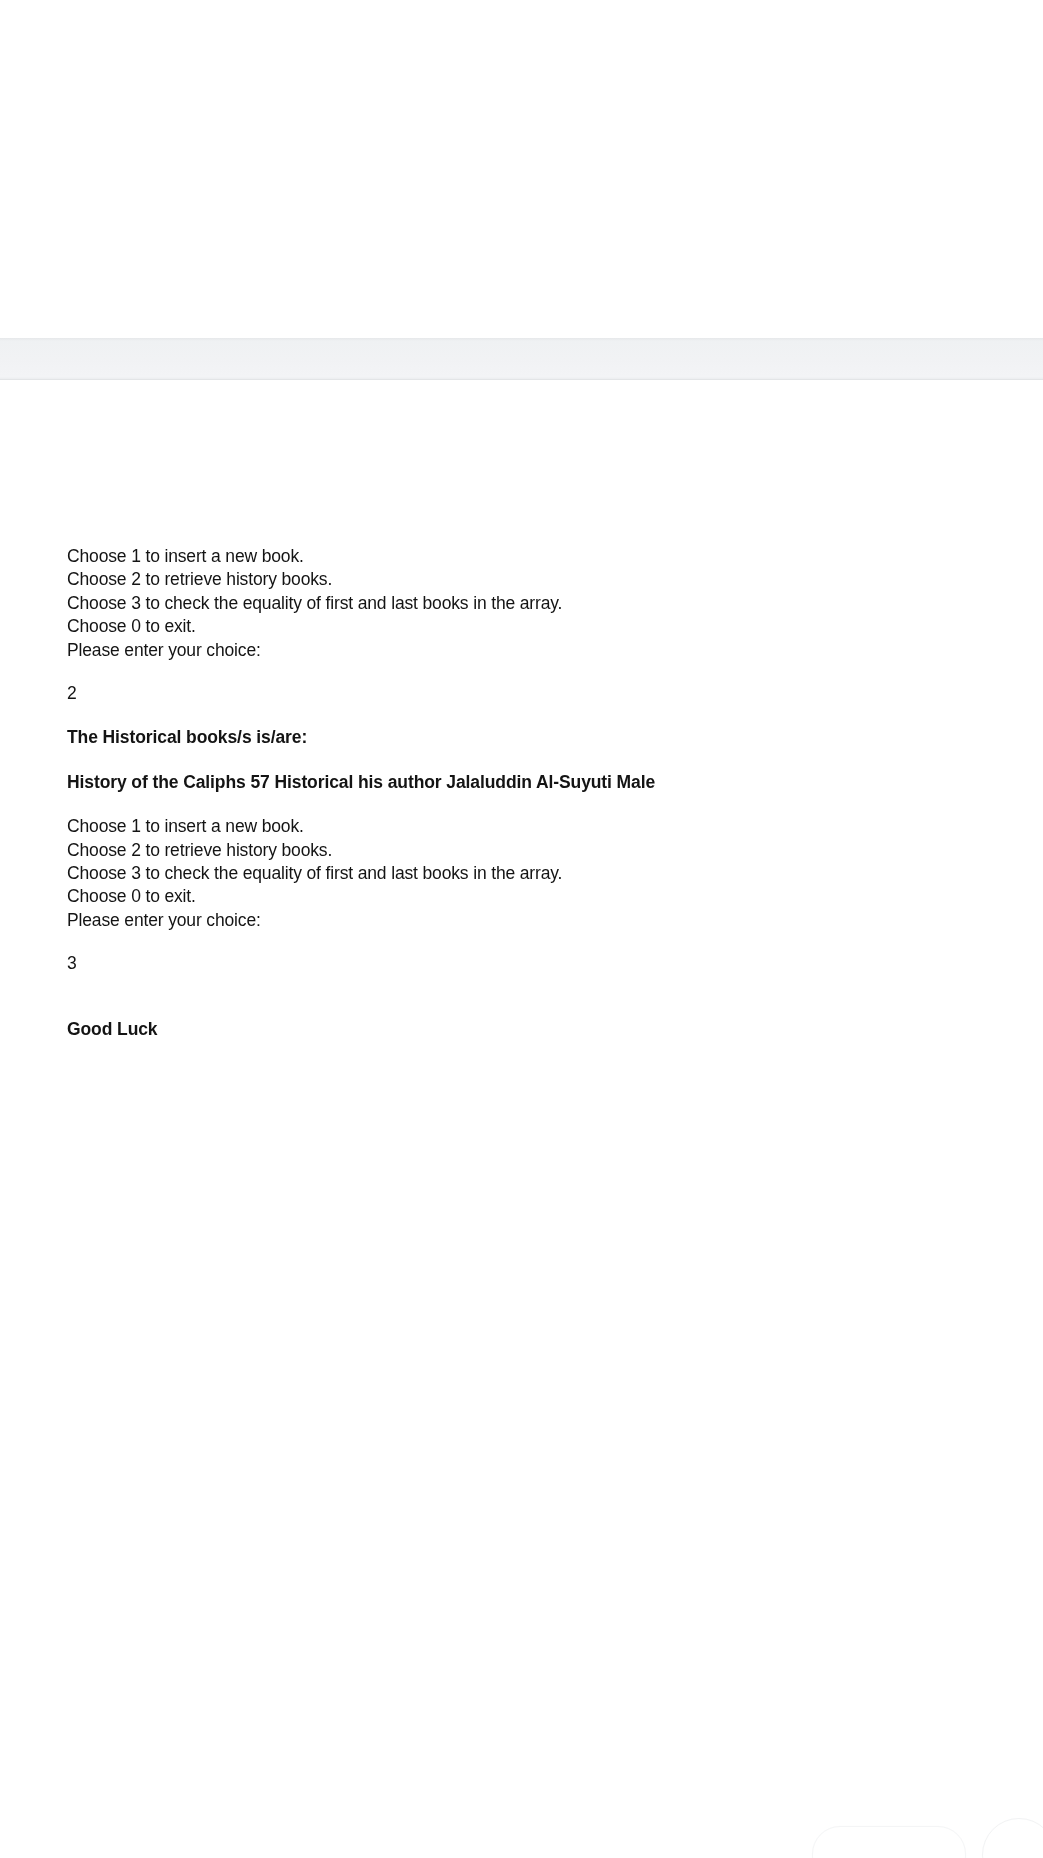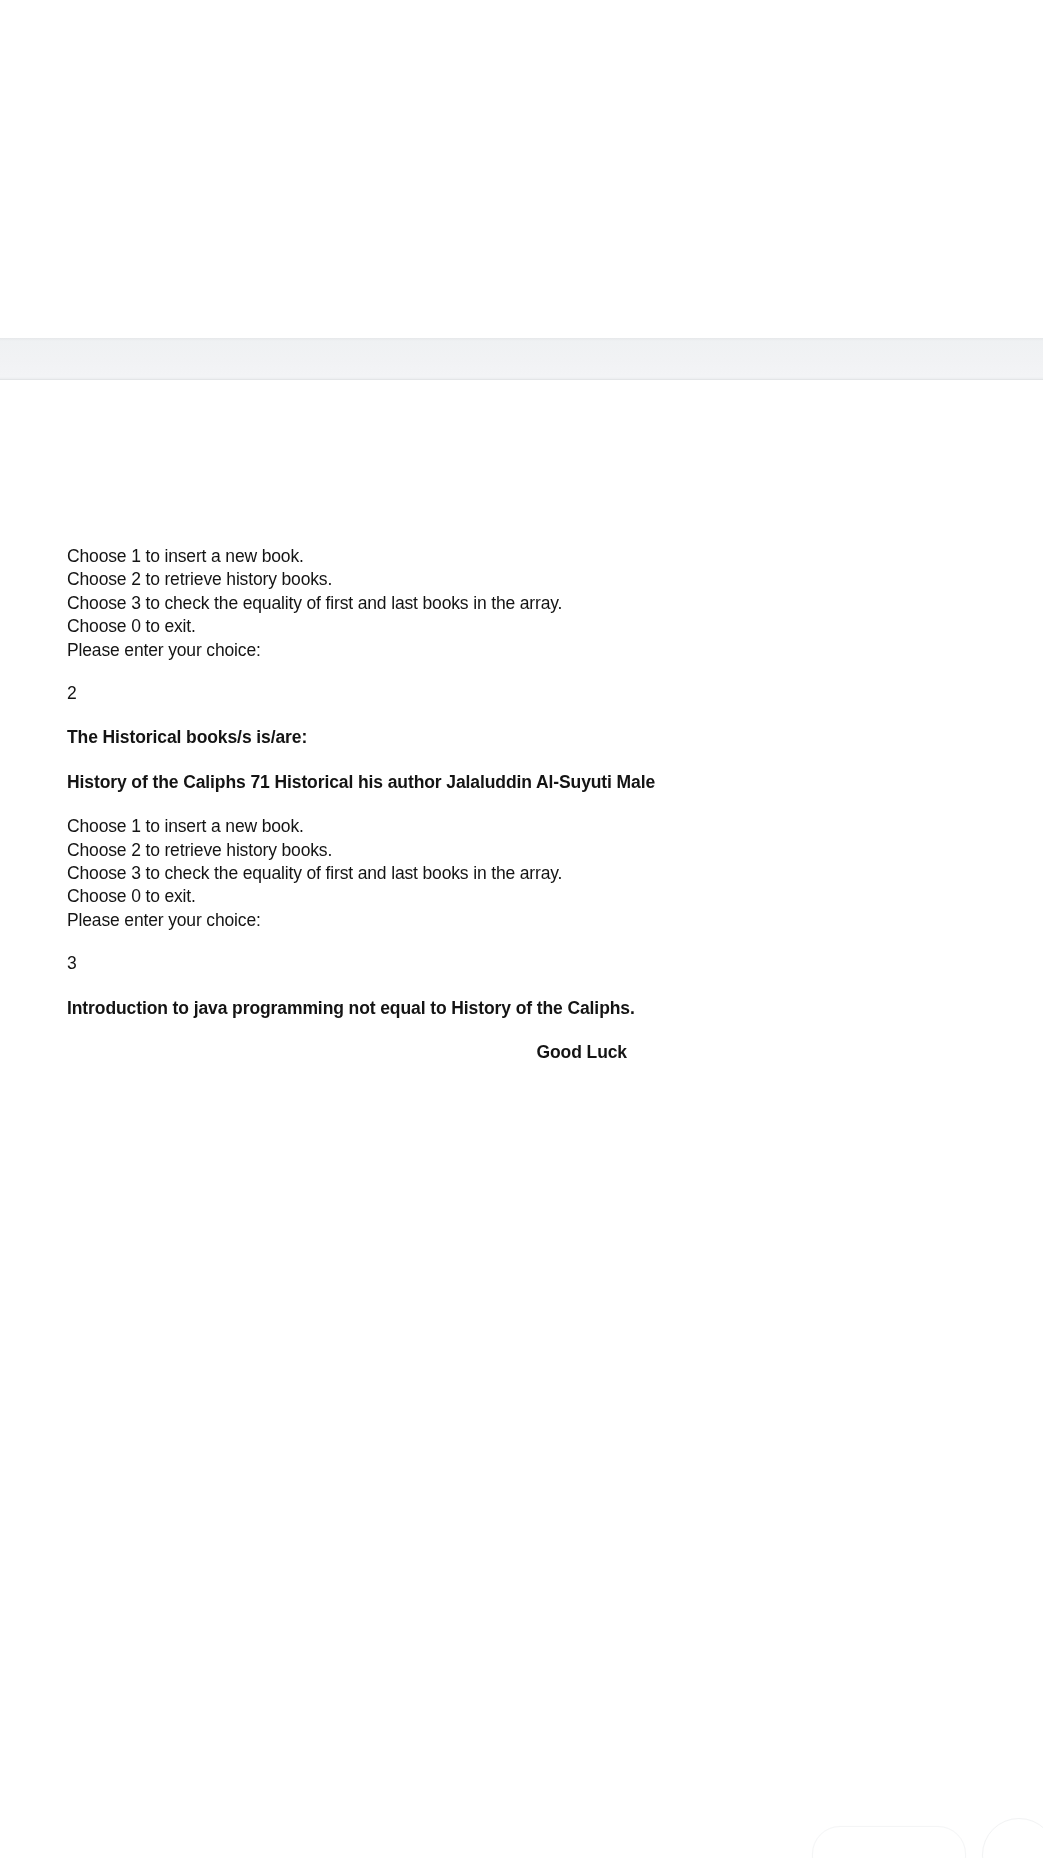--- a/index.html
+++ b/index.html
@@ -69,21 +69,21 @@
     letter-spacing: -0.15px;
     white-space: nowrap;
   }
   .para.regular { font-weight: 400; }
   .para.bold    { font-weight: 700; letter-spacing: -0.1px; }
 
   .spacer-sm { height: 20px; }
   .spacer-md { height: 21px; }
 
   .centered-line {
-    text-align: right;
+    text-align: left;
     padding-right: 340px;  
     white-space: nowrap;
   }
 
   
   .float-pill {
     position: absolute;
     left: 812px;
     top: 1826px;
     width: 152px;
@@ -127,39 +127,38 @@
     <div class="spacer-sm"></div>
 
     <div class="para regular">2</div>
 
     <div class="spacer-md"></div>
 
     <div class="para bold">The Historical books/s is/are:</div>
 
     <div class="spacer-md"></div>
 
-    <div class="para bold">History of the Caliphs 71 Historical his author Jalaluddin Al-Suyuti Male</div>
+    <div class="para bold">History of the Caliphs 57 Historical his author Jalaluddin Al-Suyuti Male</div>
 
     <div class="spacer-md"></div>
 
     <div>
       <div class="para regular">Choose 1 to insert a new book.</div>
       <div class="para regular">Choose 2 to retrieve history books.</div>
       <div class="para regular">Choose 3 to check the equality of first and last books in the array.</div>
       <div class="para regular">Choose 0 to exit.</div>
       <div class="para regular">Please enter your choice:</div>
     </div>
 
     <div class="spacer-sm"></div>
 
     <div class="para regular">3</div>
 
     <div class="spacer-md"></div>
 
-    <div class="para bold">Introduction to java programming not equal to History of the Caliphs.</div>
 
     <div class="spacer-md"></div>
 
     <div class="para bold centered-line">Good Luck</div>
 
   </div>
 </div>
 
 <div class="float-pill"></div>
 <div class="float-circle"></div>

